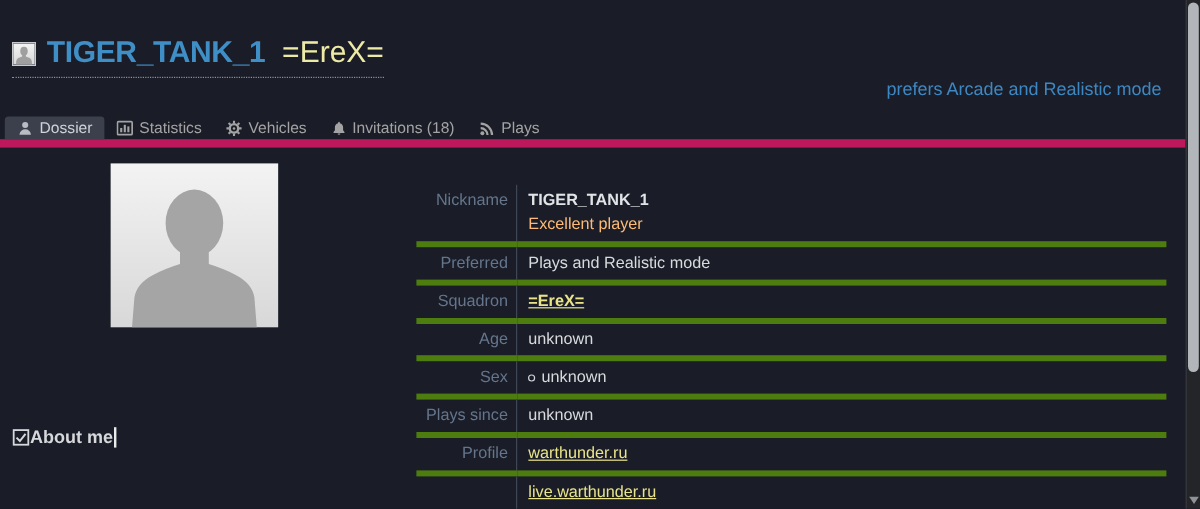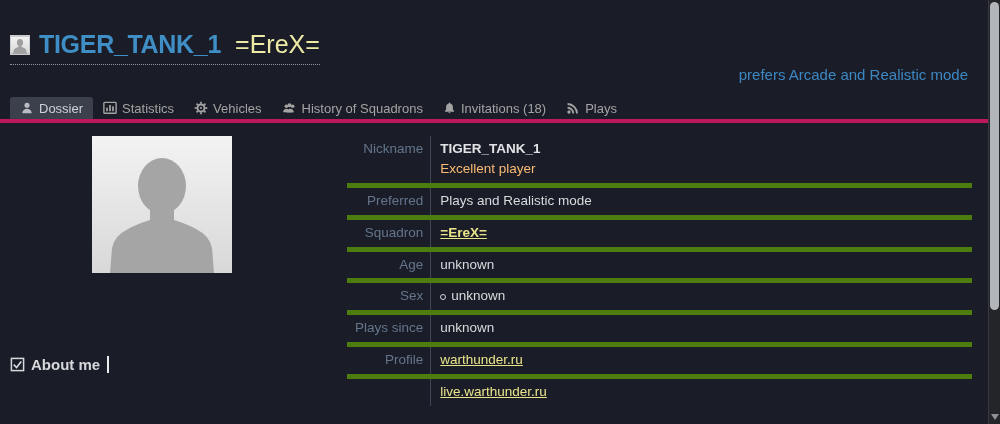--- a/index.html
+++ b/index.html
@@ -33,64 +33,64 @@
     margin-left:5px; line-height:1;
   }
   .prefers-note {
     position:absolute; top:66px; right:32px;
     font-size:15px; color:#3d87c2;
   }
 
   
   .tabs {
     position:absolute; top:97px; left:0; right:12px;
-    height:26px; padding-left:10px;
+    height:26px; padding-left:4px;
     display:flex; align-items:stretch;
-    border-bottom:4px solid #be185d;
+    border-bottom:7px solid #be185d;
     font-size:13px; color:#ece8a3;
   }
   .tab {
     display:flex; align-items:center; gap:5px;
     padding:0 10px; cursor:pointer; white-space:nowrap;
     color:#a3a3a3; text-decoration:none;
   }
   .tab.active {
     background:#3b404c; color:#cfd3d8;
     border-radius:3px 3px 0 0;
   }
   .tab.active .ticon { color:#b9bdc3; }
   .ticon { display:inline-flex; color:inherit; }
   .ticon svg { display:block; }
 
   
   .main { position:absolute; top:136px; left:0; right:28px; display:flex; }
   .left-col { width:347px; flex:none; }
   .avatar-lg { width:140px; height:137px; display:block; margin-left:92px; }
-  .right-col { flex:1; }
+  .right-col { flex:1;margin-top:18px; }
 
   table.dossier { width:100%; border-collapse:collapse; font-size:13.5px; }
   td { padding:5px 8px; vertical-align:top; line-height:1.25; }
   td.lbl { width:70px; text-align:right; color:#64758c; padding-right:7px; white-space:nowrap; }
   td.val { border-left:1px solid #3f4656; padding-left:9px; }
   tr + tr td { border-top:5px solid #4d7c0f; }
   .strong { font-weight:bold; color:#e1e3e6; }
   .sub { margin-top:3px; }
   a.blue-link { color:#fdba74; text-decoration:none;text-align:center; }
   a.yellow-link { color:#e9e48a; text-decoration:underline; }
   a.yellow-link.bold { font-weight:bold; }
   .ring {
     display:inline-block; width:6px; height:6px;
     border:1.6px solid #cfd2d6; border-radius:50%;
     margin-right:5px; vertical-align:0;
   }
 
   
   .about {
     position:absolute; top:356px; left:10px;
-    display:flex; align-items:center; gap:6px;
+    display:flex; align-items:center; 
     font-size:15px; font-weight:bold; color:#d6d8db;
   }
   .about svg { display:block; }
   .caret { width:2px; height:17px; background:#e9ebed; margin-left:1px; }
 
   
   .scrollbar {
     position:absolute; top:0; right:0; width:12px; height:424px;
     background:#232528; border-left:1px solid #37393c;
   }
@@ -161,32 +161,20 @@
               <line x1="2.9" y1="2.9" x2="4.6" y2="4.6"></line>
               <line x1="11.4" y1="11.4" x2="13.1" y2="13.1"></line>
               <line x1="2.9" y1="13.1" x2="4.6" y2="11.4"></line>
               <line x1="11.4" y1="4.6" x2="13.1" y2="2.9"></line>
             </g>
             <circle cx="8" cy="8" r="4" fill="none" stroke="currentColor" stroke-width="2.2"></circle>
             <circle cx="8" cy="8" r="1.2" fill="currentColor"></circle>
           </svg>
       </span>
       <span>Vehicles</span>
-    </a>
-    <a class="tab">
-      <span class="ticon">
-        <svg width="15" height="14" viewBox="0 0 16 16" fill="currentColor">
-            <circle cx="4.4" cy="5.9" r="2"></circle>
-            <circle cx="11.6" cy="5.9" r="2"></circle>
-            <circle cx="8" cy="4.9" r="2.3"></circle>
-            <path d="M.6 12.9c.3-2.6 2-4 3.8-4 .9 0 1.8.3 2.4.9.6-.6 1.5-.9 2.4-.9 1.8 0 3.5 1.4 3.8 4z"></path>
-            <path d="M4.4 13.2c.3-2.3 1.8-3.5 3.6-3.5s3.3 1.2 3.6 3.5z"></path>
-          </svg>
-      </span>
-      <span>History of Squadrons</span>
     </a>
     <a class="tab">
       <span class="ticon">
         <svg width="13" height="14" viewBox="0 0 16 16" fill="currentColor">
             <path d="M8 1.2c-.5 0-.9.4-.9.9v.5C5 3.1 3.8 4.8 3.8 6.9v3L2.4 11.7v.9h11.2v-.9l-1.4-1.8v-3c0-2.1-1.2-3.8-3.3-4.3v-.5c0-.5-.4-.9-.9-.9z"></path>
             <path d="M6.6 13.2a1.4 1.4 0 002.8 0z"></path>
           </svg>
       </span>
       <span>Invitations (18)</span>
     </a>

